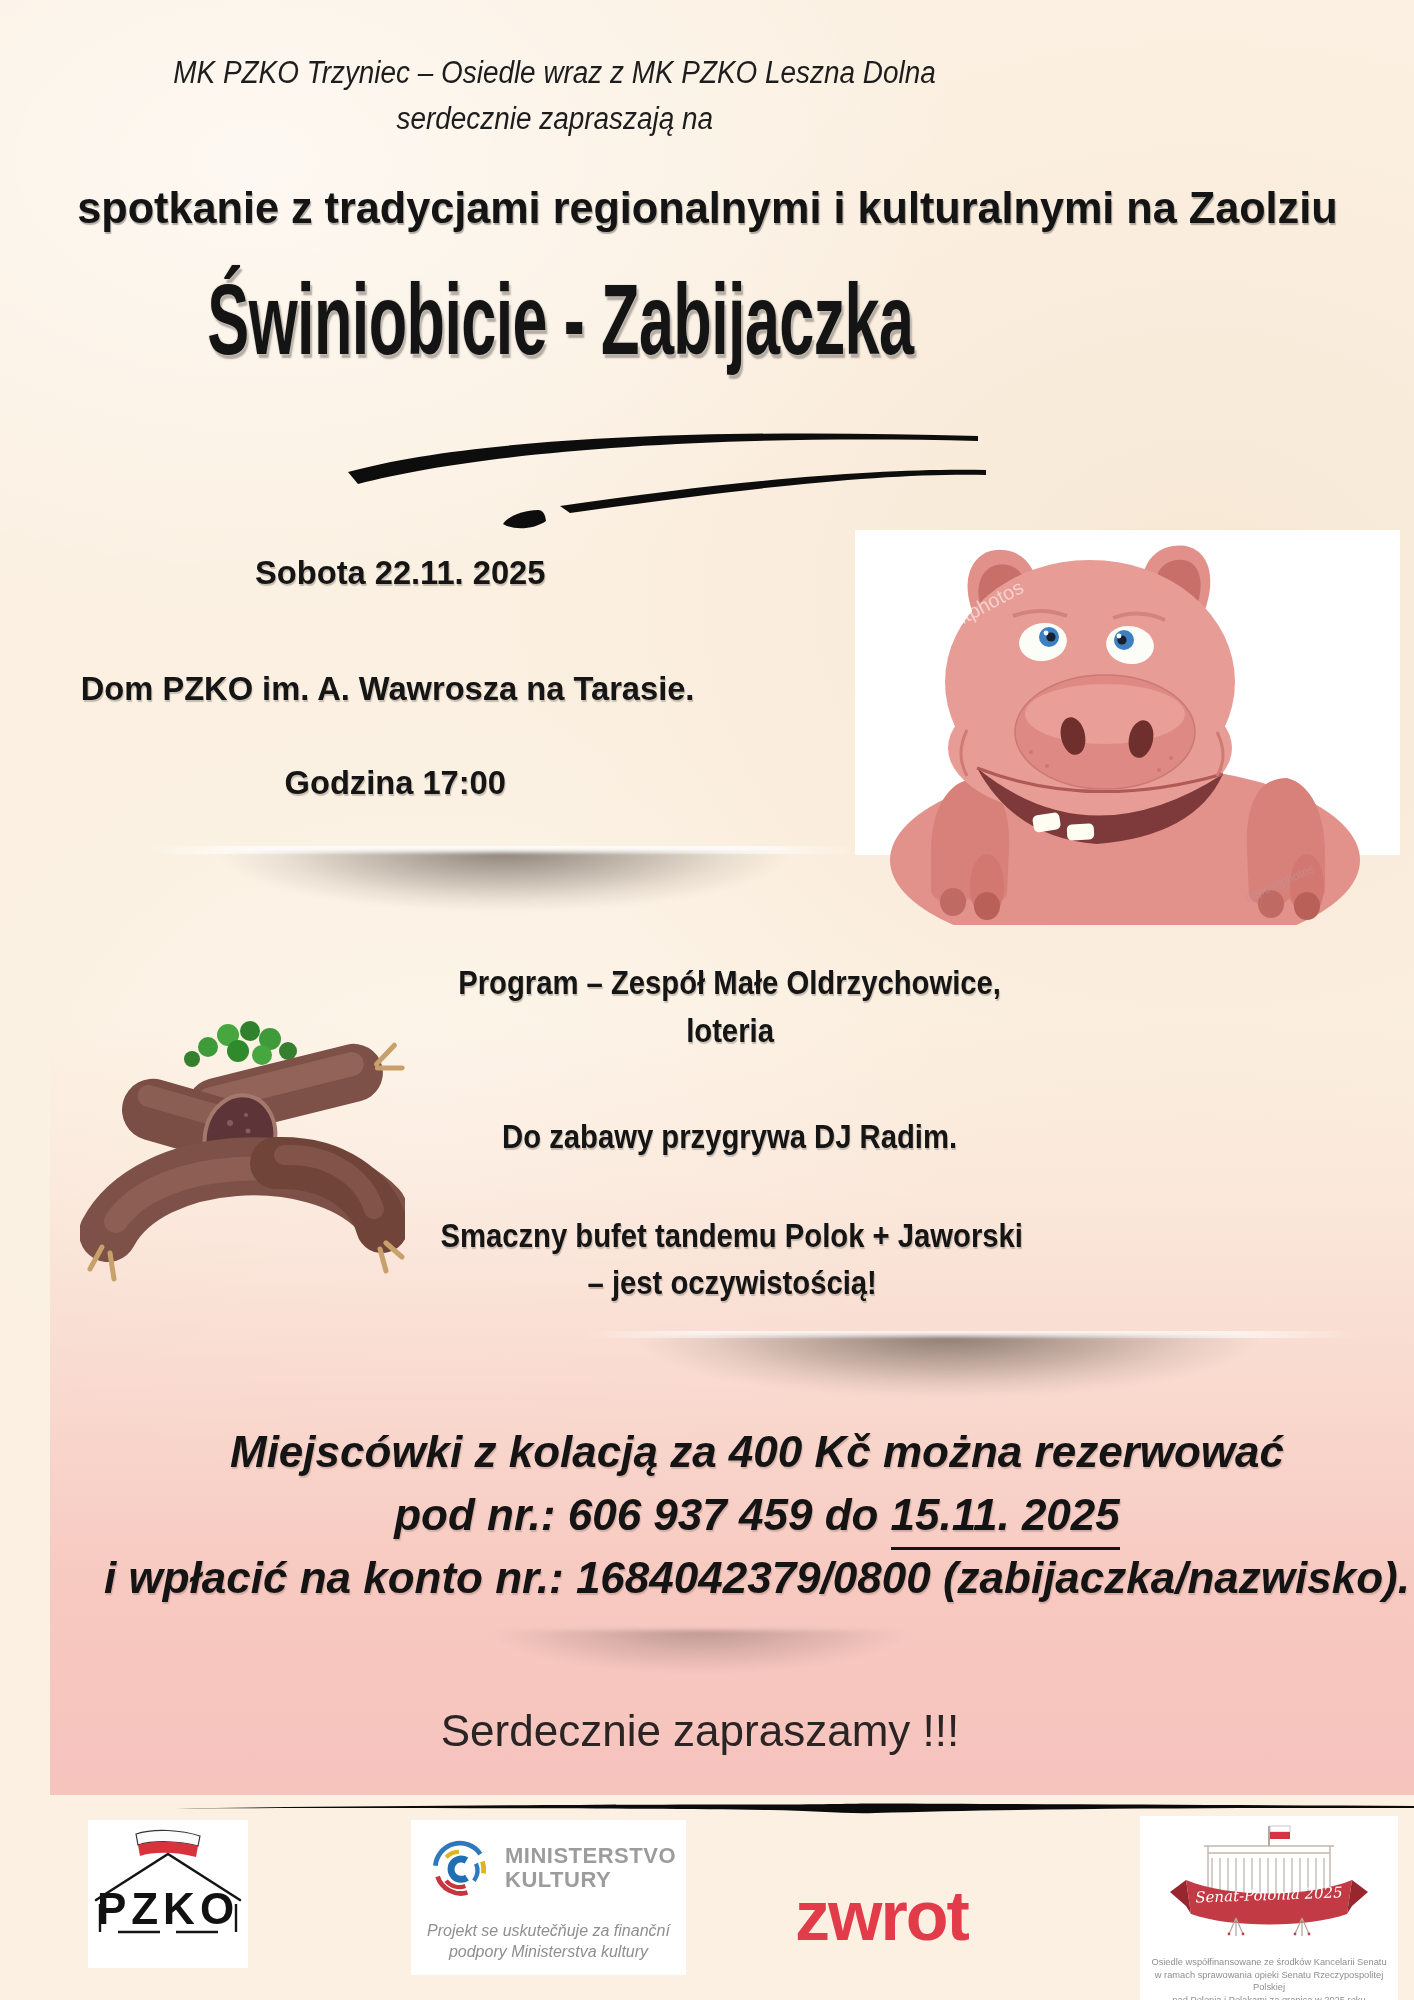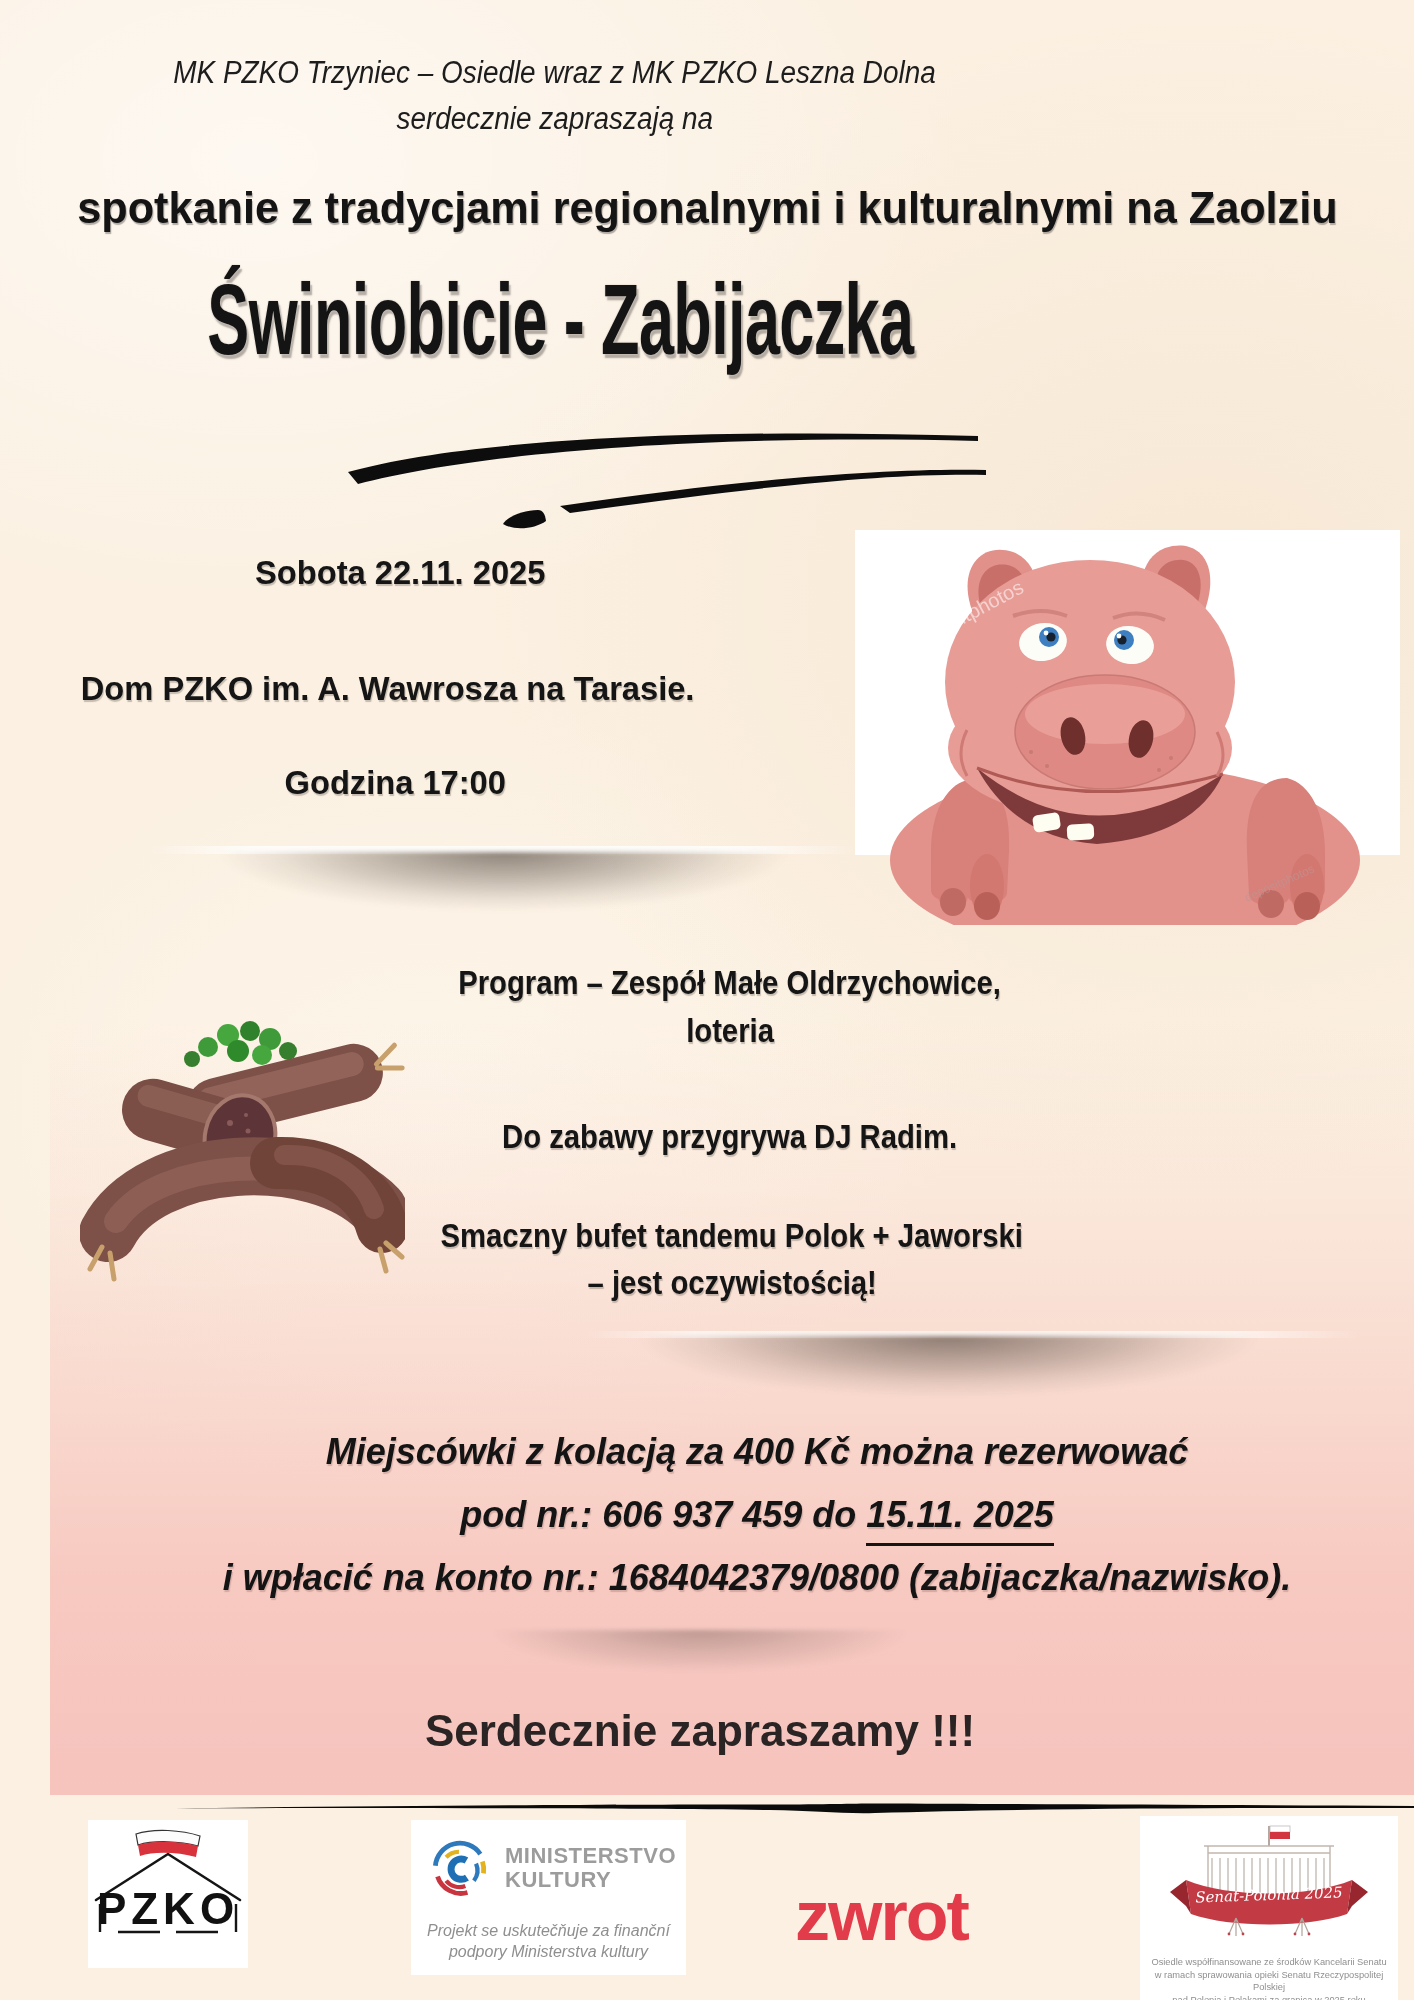--- a/index.html
+++ b/index.html
@@ -17,24 +17,24 @@
   .cond{display:inline-block;transform-origin:50% 50%;white-space:nowrap;}
   .cx63{transform:scaleX(.63);} .cx86{transform:scaleX(.86);} .cx90{transform:scaleX(.90);}
   .cx96{transform:scaleX(.96);}
   .header-italic{font-style:italic;font-size:31px;line-height:46px;color:#1d1d1d;}
   .subtitle{font-weight:700;font-size:45px;color:#141414;
     text-shadow:1px 2px 1px rgba(105,98,92,.5);}
   .big-title{font-weight:700;font-size:100px;letter-spacing:-1px;color:#141414;
     text-shadow:0 0 2px #d6cfc6,0 0 2px #d6cfc6,3px 4px 2px rgba(118,112,106,.55);}
   .body-bold{font-weight:700;font-size:34px;color:#151515;
     text-shadow:1px 1.5px 1px rgba(120,110,100,.4);}
-  .resv{font-style:italic;font-weight:700;font-size:36px;color:#141414;line-height:63px;
+  .resv{font-style:italic;font-weight:700;font-size:44px;color:#141414;line-height:63px;
     text-shadow:1px 1.5px 1px rgba(150,110,105,.35);}
   .resv .udate{border-bottom:3px solid #151515;padding-bottom:8px;}
-  .closing{font-size:44px;font-weight:700;color:#2a2424;}
+  .closing{font-size:44px;font-weight:400;color:#2a2424;}
   .pinkblock{
     left:50px;top:1020px;width:1364px;height:775px;
     background:linear-gradient(180deg, rgba(247,197,190,0) 0%, rgba(247,197,190,.18) 22%,
       rgba(247,195,188,.5) 48%, rgba(246,193,186,.82) 72%, #F6C3BD 100%);
   }
   .smudge{filter:blur(2px);}
   .s1{left:138px;top:852px;width:732px;height:80px;
     background:radial-gradient(ellipse 52% 100% at 50% 0%, rgba(70,58,50,.6) 0%, rgba(70,58,50,.28) 38%, rgba(70,58,50,.1) 58%, transparent 75%);}
   .s2{left:572px;top:1336px;width:800px;height:82px;
     background:radial-gradient(ellipse 52% 100% at 47% 0%, rgba(70,58,50,.6) 0%, rgba(70,58,50,.28) 38%, rgba(70,58,50,.1) 58%, transparent 75%);}

